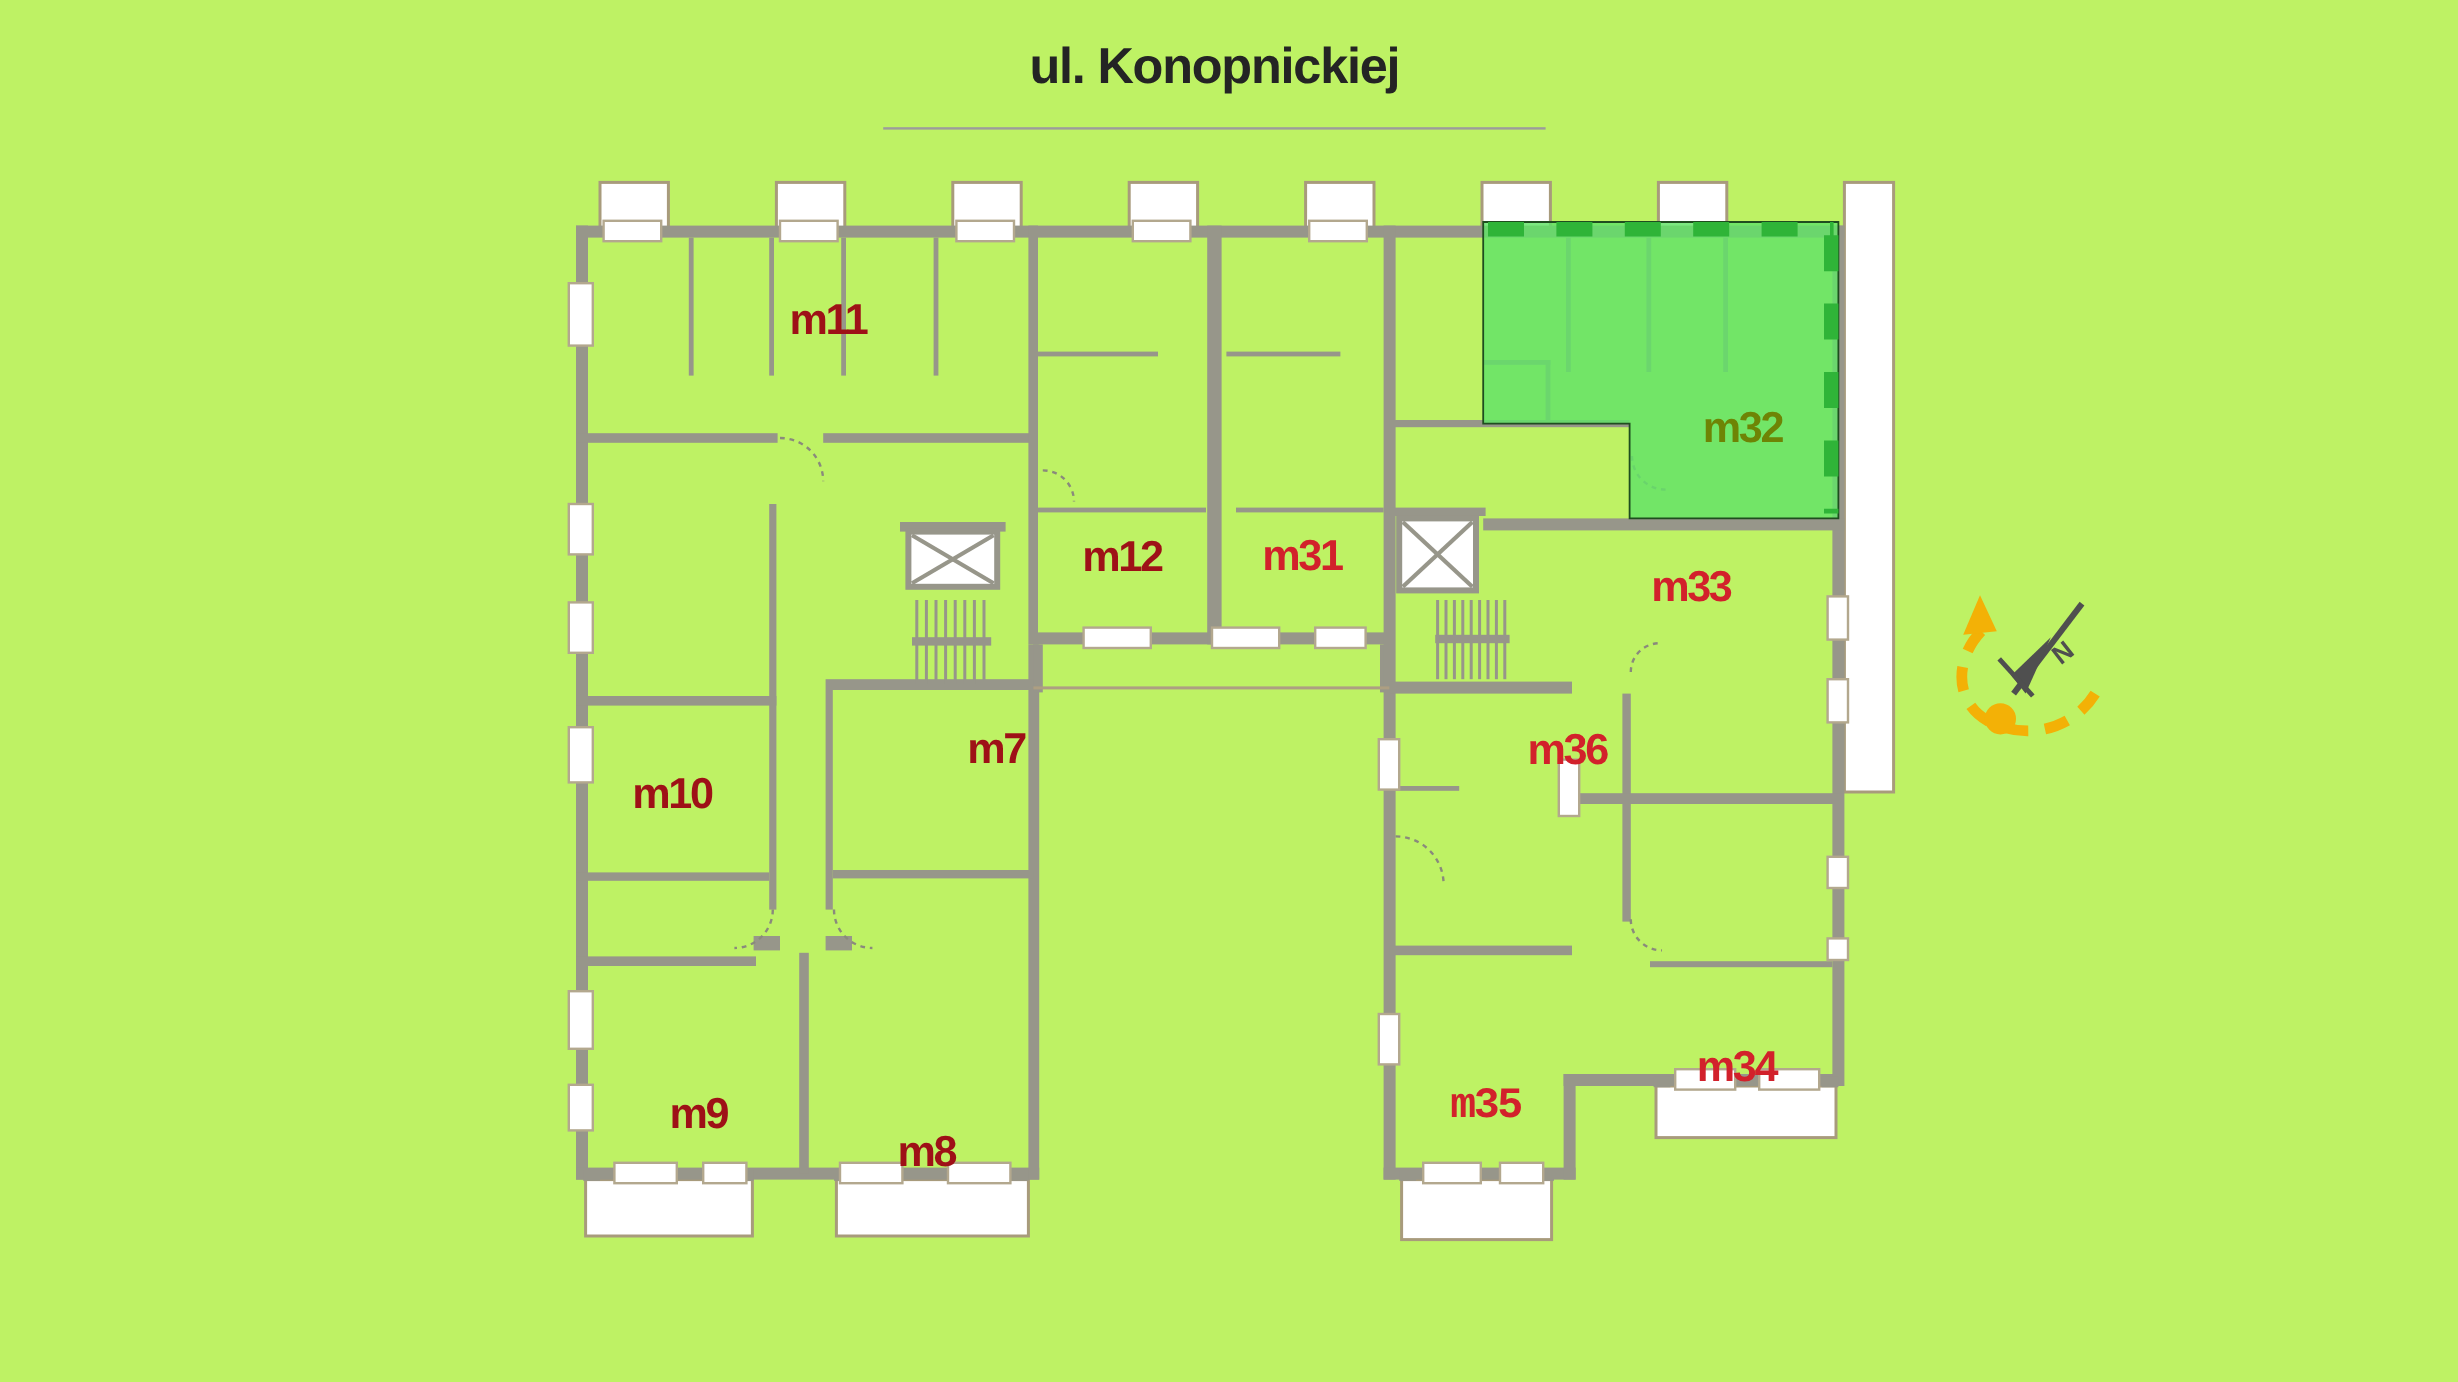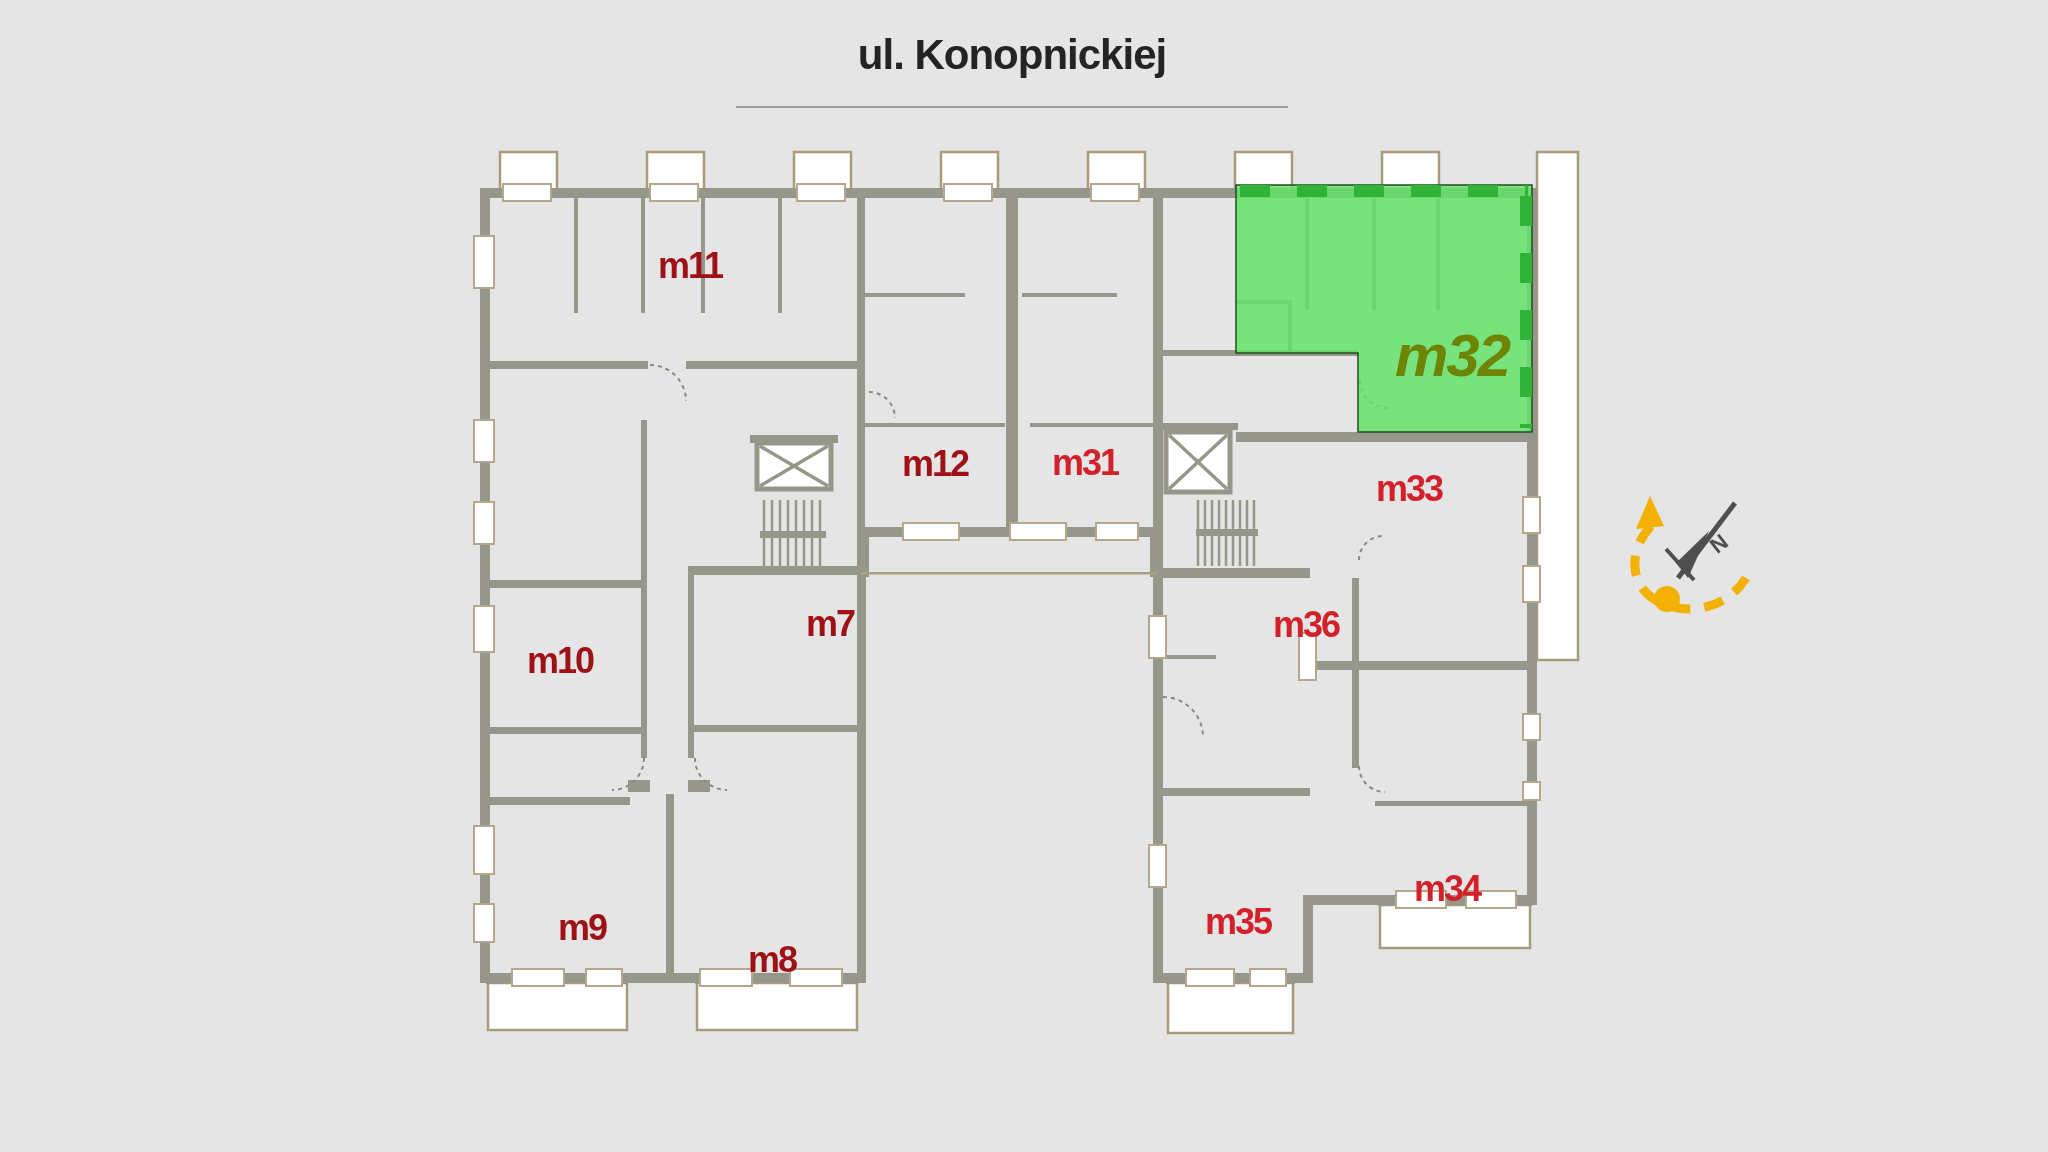--- a/index.html
+++ b/index.html
@@ -1,26 +1,26 @@
 <!DOCTYPE html>
 <html><head>
 <meta charset="utf-8">
 <style>
   html,body{margin:0;padding:0;background:#ffffff;}
-  #stage{position:relative;width:2048px;height:1152px;background:#e5e5e5;overflow:hidden;
+  #stage{position:relative;width:2048px;height:1152px;background:#bef264;overflow:hidden;
          font-family:"Liberation Sans",sans-serif;text-align:right;}
   #plan-svg{position:absolute;left:0;top:0;}
   .street{position:absolute;left:1012px;top:55px;transform:translate(-50%,-50%);
           font-weight:700;font-size:42px;letter-spacing:-1px;color:#242424;white-space:nowrap;}
   .street-line{position:absolute;left:736px;top:106px;width:552px;height:2px;background:#9c9c9c;}
   .apt{position:absolute;transform:translate(-50%,-50%);font-weight:700;font-size:36px;
        letter-spacing:-2px;line-height:1;white-space:nowrap;cursor:pointer;}
   .apt.dark{color:#9e1117;}
   .apt.bright{color:#d2212b;}
-  .apt.olive{color:#6e8405;font-size:60px;font-style:italic;}
+  .apt.olive{color:#6e8405;font-size:36px;}
 </style>
 </head>
 <body>
 
 <div id="stage">
 
   <div class="street">ul. Konopnickiej</div>
   <div class="street-line"></div>
 
   <svg id="plan-svg" width="2048" height="1152" viewBox="0 0 2048 1152">
@@ -215,17 +215,17 @@
 
   <div class="apt dark" style="left:690px;top:266px;">m11</div>
   <div class="apt dark" style="left:935px;top:464px;">m12</div>
   <div class="apt bright" style="left:1085px;top:463px;">m31</div>
   <div class="apt olive" style="left:1452px;top:356px;">m32</div>
   <div class="apt bright" style="left:1409px;top:489px;">m33</div>
   <div class="apt dark" style="left:830px;top:624px;">m7</div>
   <div class="apt dark" style="left:560px;top:661px;">m10</div>
   <div class="apt bright" style="left:1292px;top:625px;margin-left:14px;">m36</div>
   <div class="apt bright" style="left:1447px;top:889px;">m34</div>
-  <div class="apt bright" style="left:1238px;top:922px;">m35</div>
+  <div class="apt bright" style="left:1238px;top:922px;font-family:Liberation Mono, monospace;">m35</div>
   <div class="apt dark" style="left:582px;top:928px;">m9</div>
   <div class="apt dark" style="left:772px;top:960px;">m8</div>
 
 </div>
 
 </body></html>

